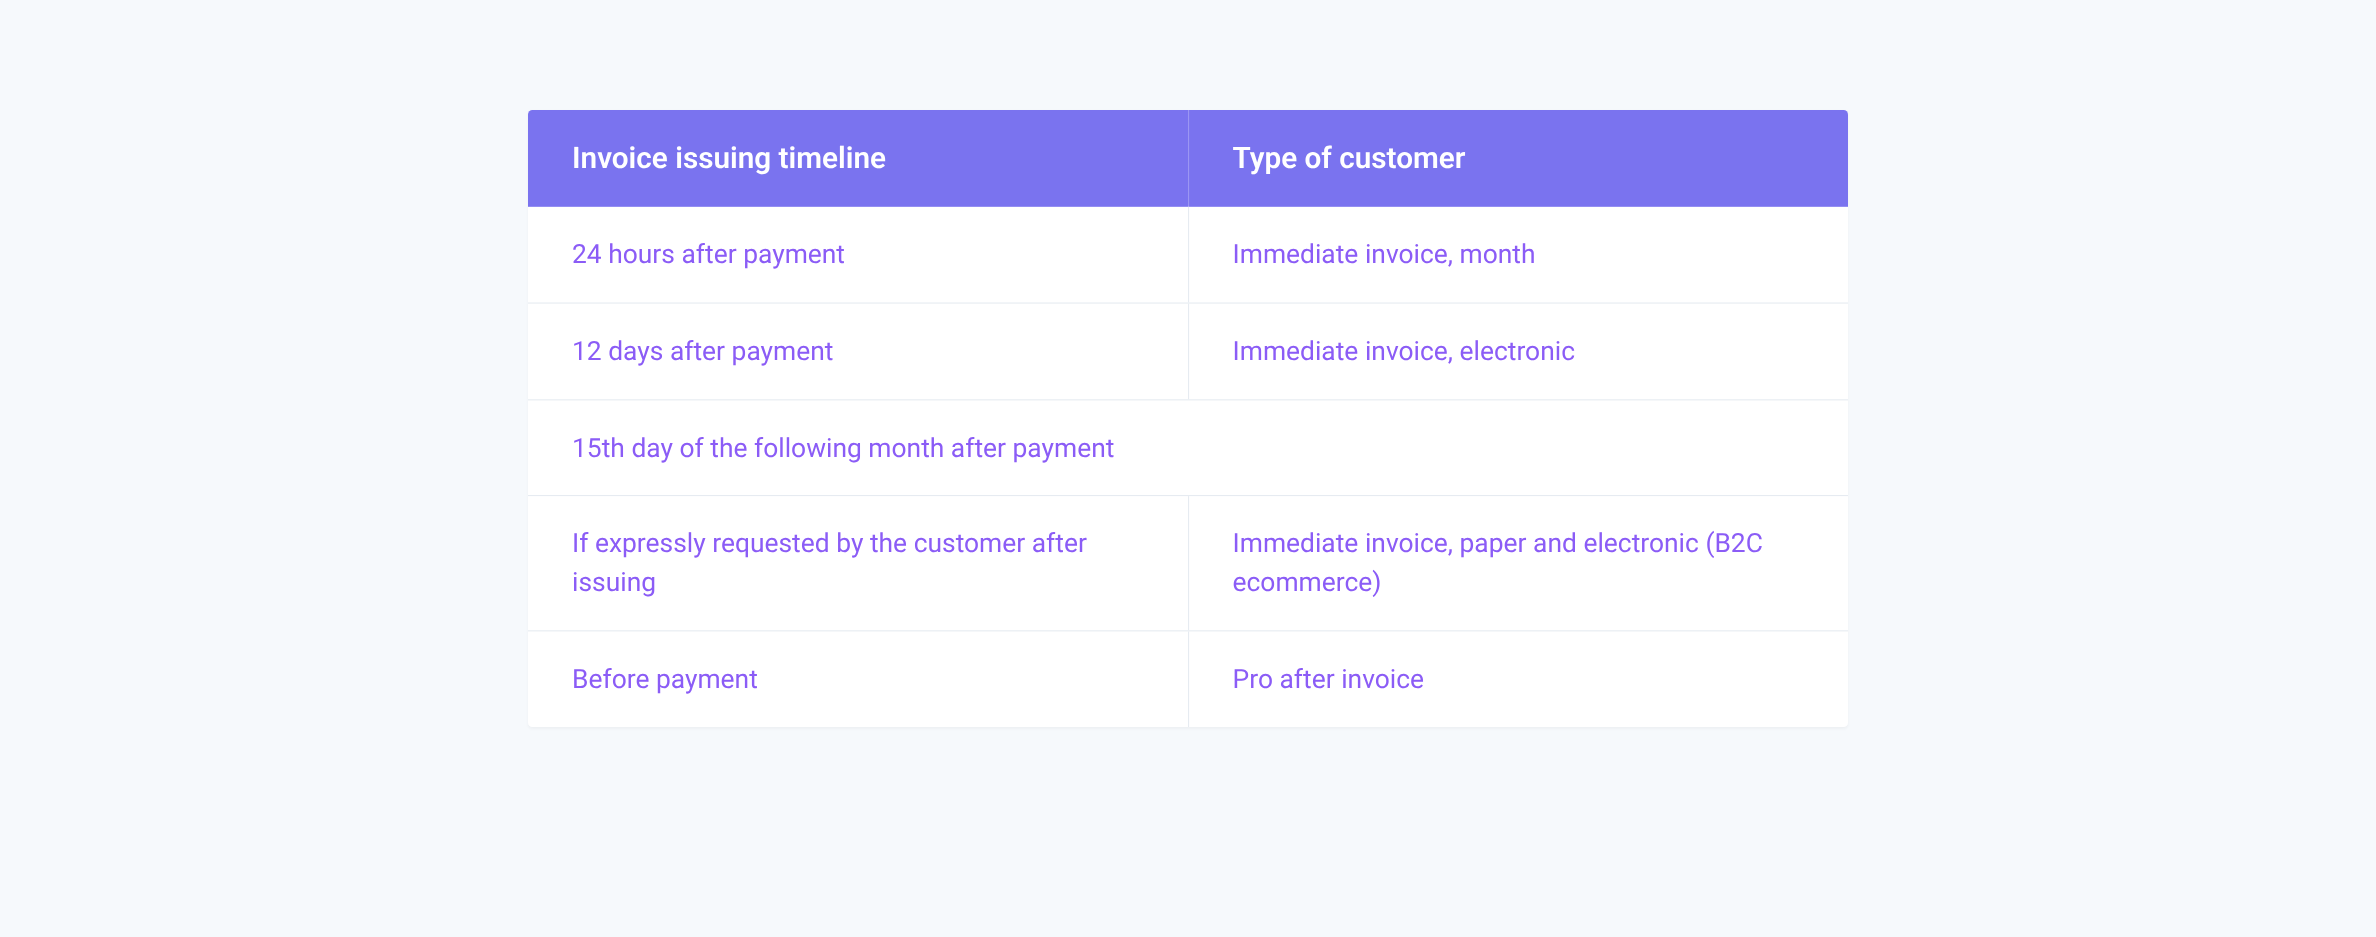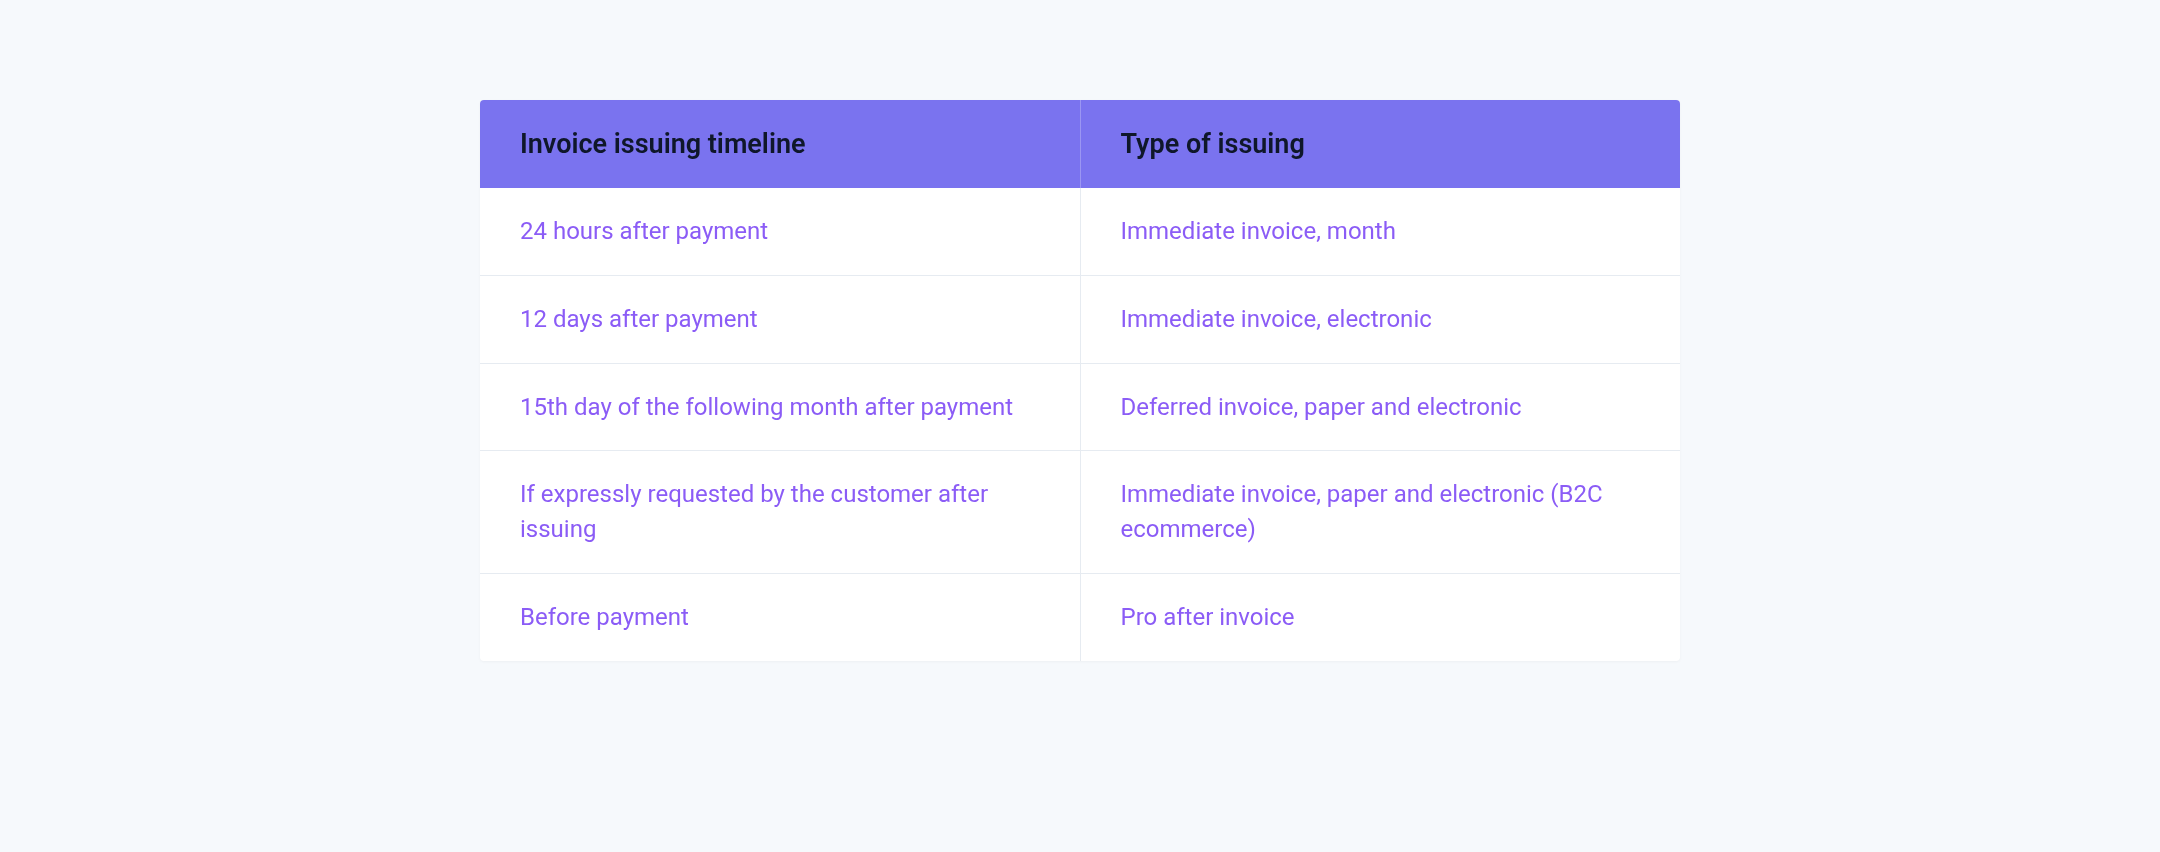--- a/index.html
+++ b/index.html
@@ -24,21 +24,21 @@
       overflow: hidden;
       box-shadow: 0 1px 3px rgba(0,0,0,0.04);
     }
     .table-header {
       display: flex;
       background-color: #7a73ef;
     }
     .table-header .header-cell {
       flex: 1;
       padding: 28px 40px;
-      color: #0f172a;
+      color: #ffffff;
       font-size: 27px;
       font-weight: 600;
       border-right: 1px solid rgba(255,255,255,0.25);
     }
     .table-header .header-cell:last-child {
       border-right: none;
     }
     .table-row {
       display: flex;
       border-bottom: 1px solid #e6ebf1;
@@ -57,36 +57,35 @@
     .table-cell:last-child {
       border-right: none;
     }
   </style>
 </head>
 <body>
 
 <div class="table-container">
   <div class="table-header">
     <div class="header-cell">Invoice issuing timeline</div>
-    <div class="header-cell">Type of issuing</div>
+    <div class="header-cell">Type of customer</div>
   </div>
 
   <div class="table-row">
     <div class="table-cell">24 hours after payment</div>
     <div class="table-cell">Immediate invoice, month</div>
   </div>
 
   <div class="table-row">
     <div class="table-cell">12 days after payment</div>
     <div class="table-cell">Immediate invoice, electronic</div>
   </div>
 
   <div class="table-row">
     <div class="table-cell">15th day of the following month after payment</div>
-    <div class="table-cell">Deferred invoice, paper and electronic</div>
   </div>
 
   <div class="table-row">
     <div class="table-cell">If expressly requested by the customer after issuing</div>
     <div class="table-cell">Immediate invoice, paper and electronic (B2C ecommerce)</div>
   </div>
 
   <div class="table-row">
     <div class="table-cell">Before payment</div>
     <div class="table-cell">Pro after invoice</div>

